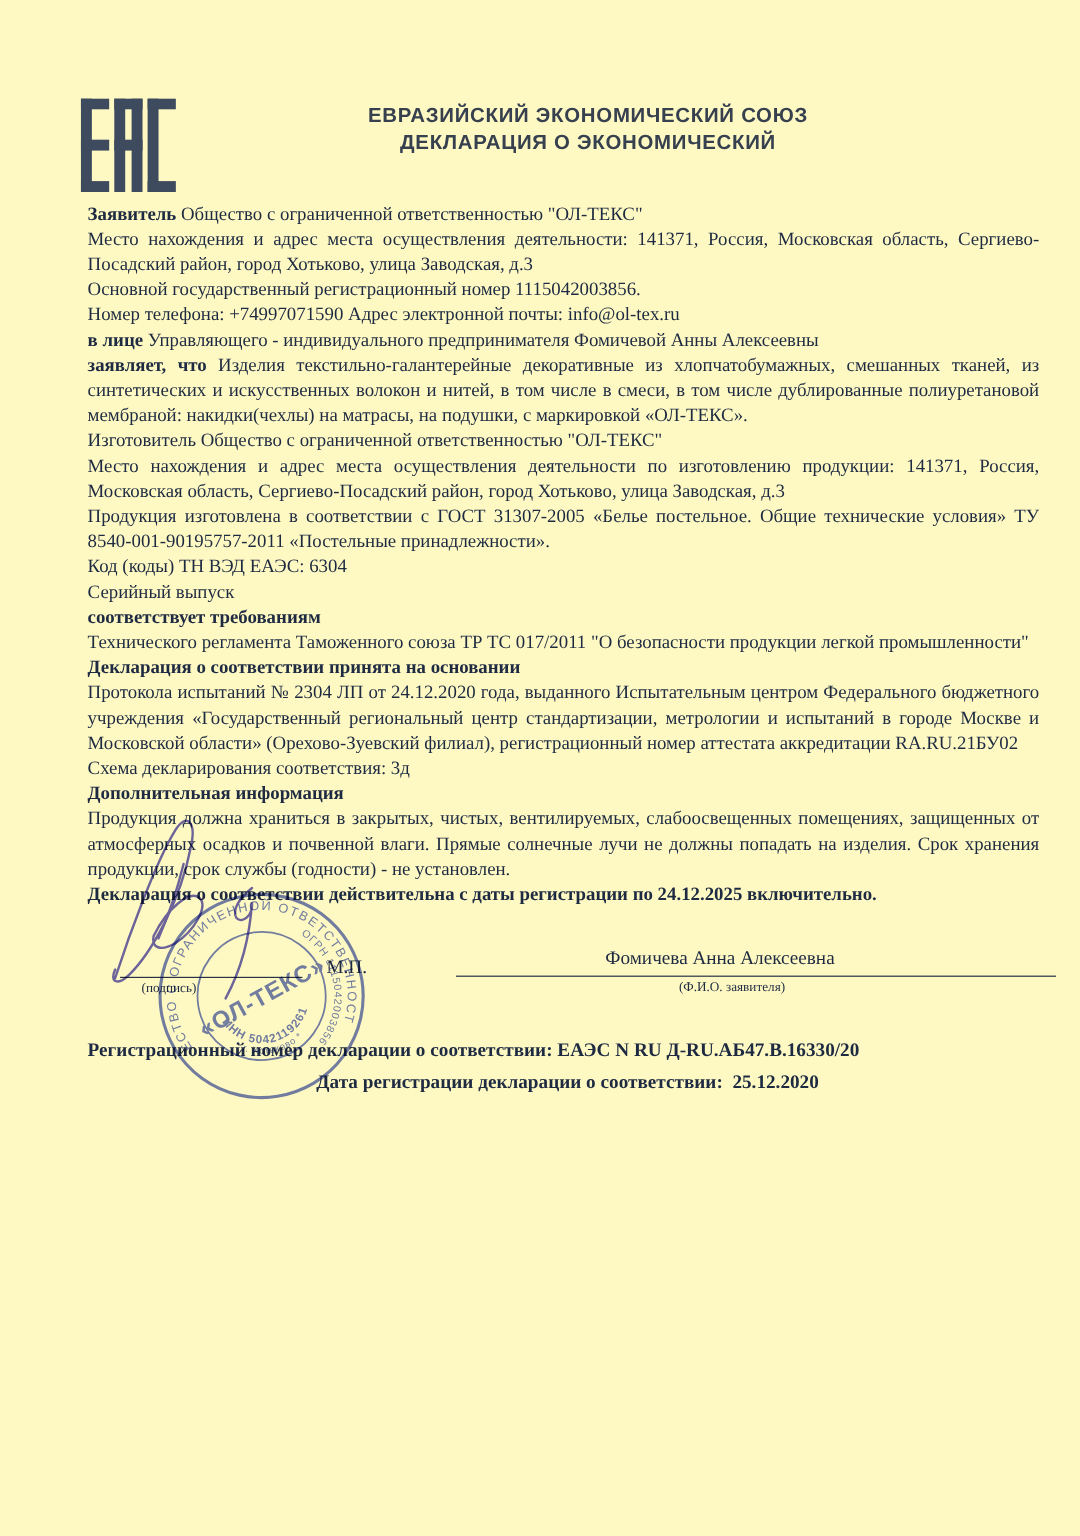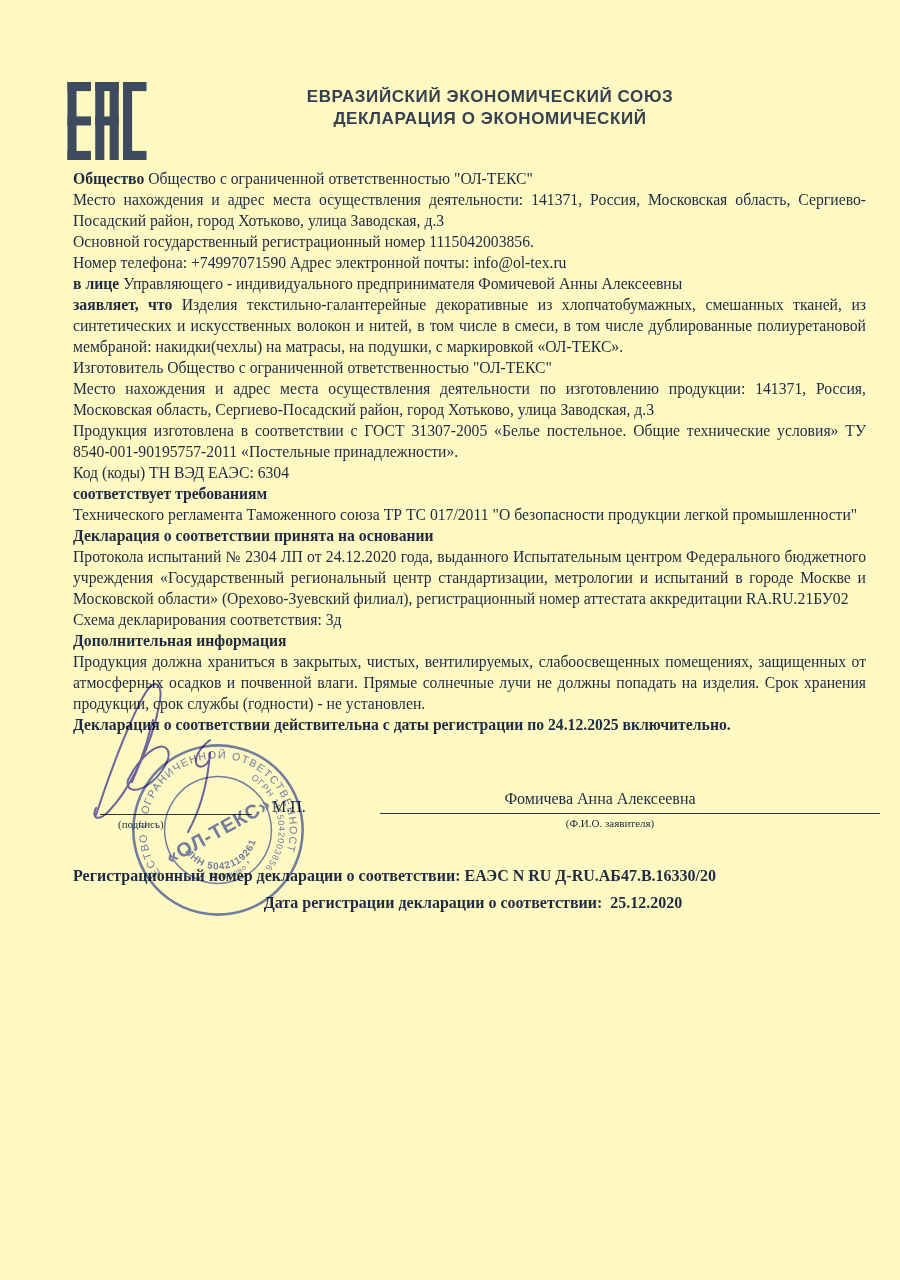--- a/index.html
+++ b/index.html
@@ -72,30 +72,31 @@
       </g>
     </svg>
   </div>
 
   <div class="titles">
     <div>ЕВРАЗИЙСКИЙ ЭКОНОМИЧЕСКИЙ СОЮЗ</div>
     <div>ДЕКЛАРАЦИЯ О ЭКОНОМИЧЕСКИЙ</div>
   </div>
 
   <div class="doc-body">
-      <p class="para"><span class="b">Общество </span><span>Общество с ограниченной ответственностью "ОЛ-ТЕКС"</span></p>
+      <p class="para"><span class="b">Заявитель </span><span>Общество с ограниченной ответственностью "ОЛ-ТЕКС"</span></p>
       <p class="para"><span>Место нахождения и адрес места осуществления деятельности: 141371, Россия, Московская область, Сергиево-Посадский район, город Хотьково, улица Заводская, д.3</span></p>
       <p class="para"><span>Основной государственный регистрационный номер 1115042003856.</span></p>
       <p class="para"><span>Номер телефона: +74997071590 Адрес электронной почты: info@ol-tex.ru</span></p>
       <p class="para"><span class="b">в лице </span><span>Управляющего - индивидуального предпринимателя Фомичевой Анны Алексеевны</span></p>
       <p class="para"><span class="b">заявляет, что </span><span>Изделия текстильно-галантерейные декоративные из хлопчатобумажных, смешанных тканей, из синтетических и искусственных волокон и нитей, в том числе в смеси, в том числе дублированные полиуретановой мембраной: накидки(чехлы) на матрасы, на подушки, с маркировкой «ОЛ-ТЕКС».</span></p>
       <p class="para"><span>Изготовитель Общество с ограниченной ответственностью "ОЛ-ТЕКС"</span></p>
       <p class="para"><span>Место нахождения и адрес места осуществления деятельности по изготовлению продукции: 141371, Россия, Московская область, Сергиево-Посадский район, город Хотьково, улица Заводская, д.3</span></p>
       <p class="para"><span>Продукция изготовлена в соответствии с ГОСТ 31307-2005 «Белье постельное. Общие технические условия» ТУ 8540-001-90195757-2011 «Постельные принадлежности».</span></p>
       <p class="para"><span>Код (коды) ТН ВЭД ЕАЭС: 6304</span></p>
+      <p class="para"><span>Серийный выпуск</span></p>
       <p class="para"><span class="b">соответствует требованиям</span></p>
       <p class="para"><span>Технического регламента Таможенного союза ТР ТС 017/2011 "О безопасности продукции легкой промышленности"</span></p>
       <p class="para"><span class="b">Декларация о соответствии принята на основании</span></p>
       <p class="para"><span>Протокола испытаний № 2304 ЛП от 24.12.2020 года, выданного Испытательным центром Федерального бюджетного учреждения «Государственный региональный центр стандартизации, метрологии и испытаний в городе Москве и Московской области» (Орехово-Зуевский филиал), регистрационный номер аттестата аккредитации RA.RU.21БУ02</span></p>
       <p class="para"><span>Схема декларирования соответствия: 3д</span></p>
       <p class="para"><span class="b">Дополнительная информация</span></p>
       <p class="para"><span>Продукция должна храниться в закрытых, чистых, вентилируемых, слабоосвещенных помещениях, защищенных от атмосферных осадков и почвенной влаги. Прямые солнечные лучи не должны попадать на изделия. Срок хранения продукции, срок службы (годности) - не установлен.</span></p>
       <p class="para"><span class="b">Декларация о соответствии действительна с даты регистрации по 24.12.2025 включительно.</span></p>
     </div>
 

